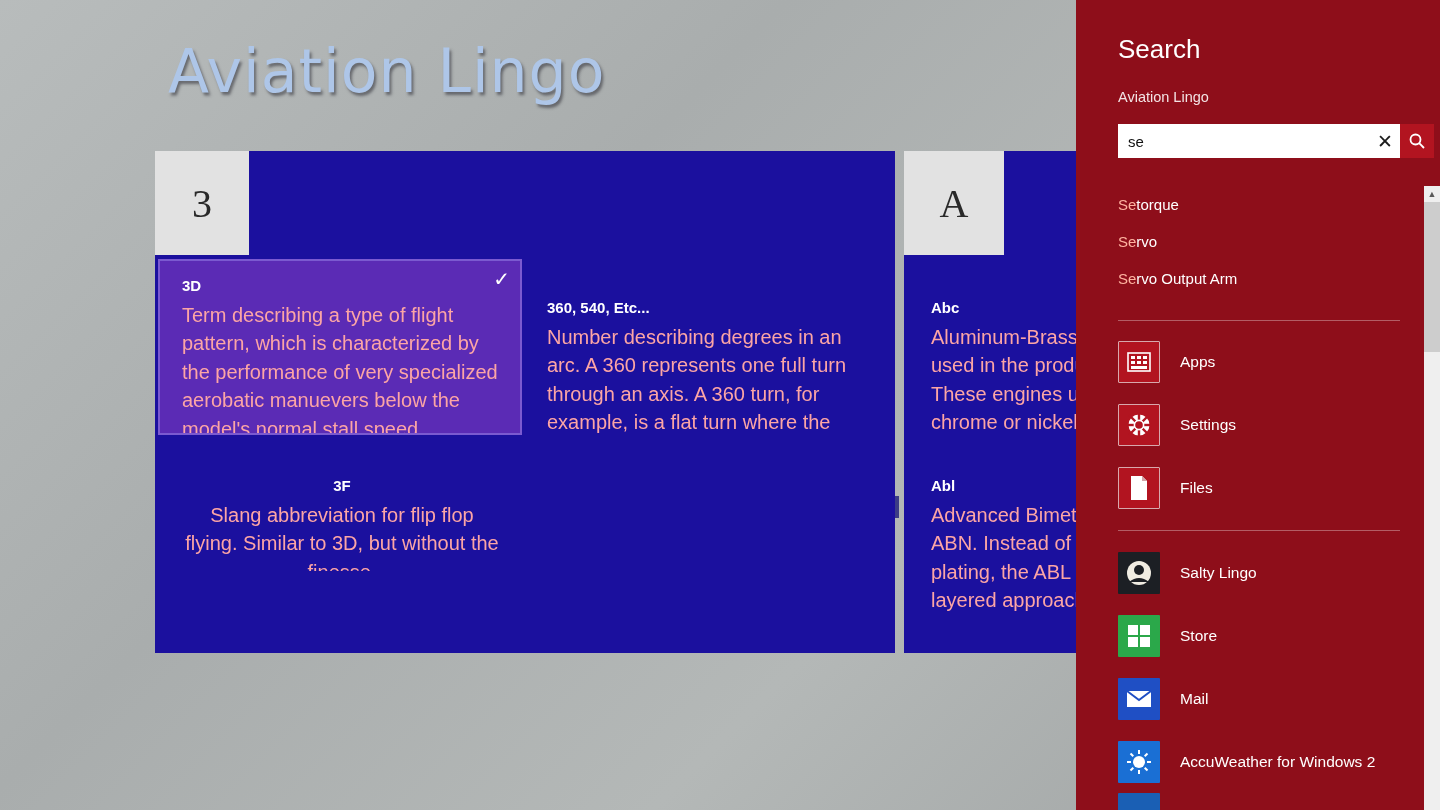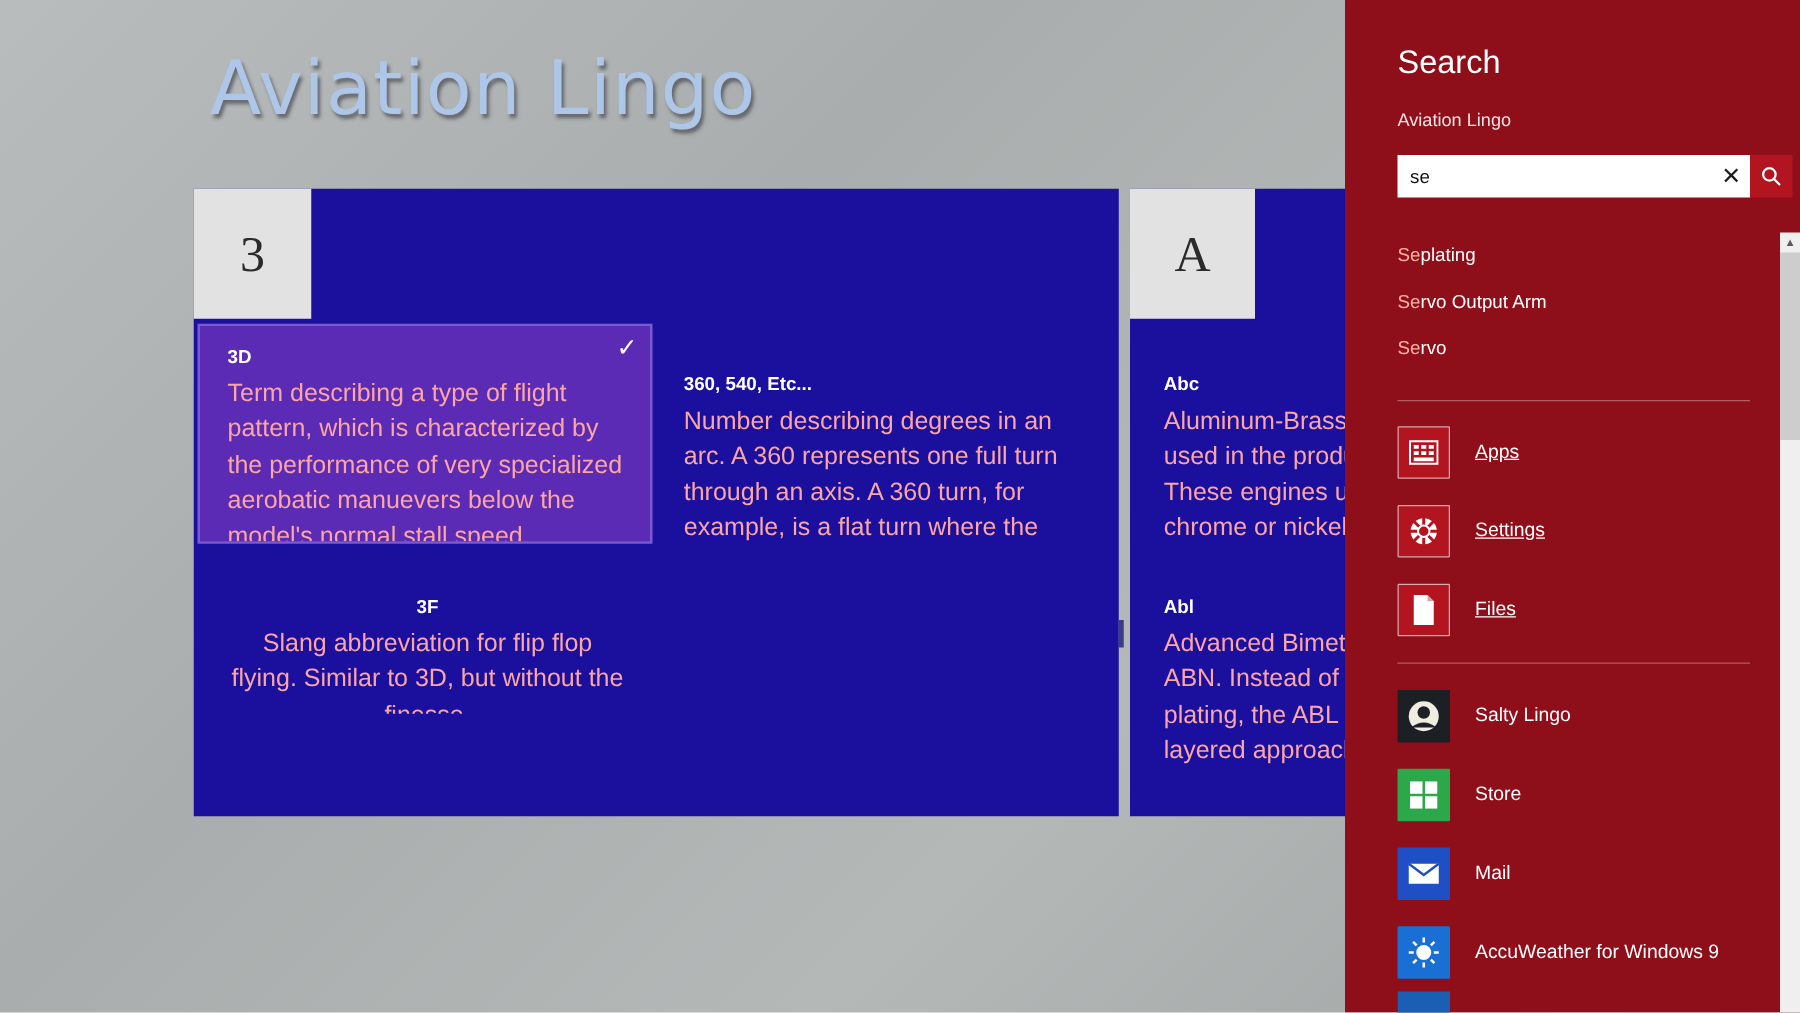--- a/index.html
+++ b/index.html
@@ -185,21 +185,20 @@
     width: 282px;
     height: 1px;
     background: rgba(255,255,255,0.33);
   }
 
   
   #scope-list {
     position: absolute;
     left: 42px; top: 330px;
     width: 300px;
-    text-decoration: underline;
   }
   .scope-row {
     display: flex;
     align-items: center;
     height: 63px;
     cursor: pointer;
   }
   .scope-icon {
     width: 42px; height: 42px;
     flex: 0 0 42px;
@@ -311,27 +310,27 @@
   </div>
   <div id="search-go" style="left:324px; top:124px; position:absolute;">
     <svg width="18" height="18" viewBox="0 0 18 18" aria-hidden="true">
       <circle cx="7.5" cy="7.5" r="5" fill="none" stroke="#ffffff" stroke-width="1.8"></circle>
       <line x1="11.2" y1="11.2" x2="16" y2="16" stroke="#ffffff" stroke-width="1.8"></line>
     </svg>
   </div>
 
   <div id="suggestions">
     <div class="suggestion">
-      <span class="match">Se</span><span>plating</span>
+      <span class="match">Se</span><span>torque</span>
+    </div>
+    <div class="suggestion">
+      <span class="match">Se</span><span>rvo</span>
     </div>
     <div class="suggestion">
       <span class="match">Se</span><span>rvo Output Arm</span>
-    </div>
-    <div class="suggestion">
-      <span class="match">Se</span><span>rvo</span>
     </div>
   </div>
 
   <div class="pane-rule" style="top:320px;"></div>
 
   <div id="scope-list">
     <div class="scope-row">
       <div class="scope-icon ic-apps">
         <svg width="24" height="20" viewBox="0 0 24 20" aria-hidden="true">
           <rect x="1" y="1" width="22" height="18" fill="none" stroke="#ffffff" stroke-width="1.6"></rect>
@@ -422,21 +421,21 @@
             <line x1="13" y1="21" x2="13" y2="25"></line>
             <line x1="1" y1="13" x2="5" y2="13"></line>
             <line x1="21" y1="13" x2="25" y2="13"></line>
             <line x1="4.5" y1="4.5" x2="7.3" y2="7.3"></line>
             <line x1="18.7" y1="18.7" x2="21.5" y2="21.5"></line>
             <line x1="21.5" y1="4.5" x2="18.7" y2="7.3"></line>
             <line x1="7.3" y1="18.7" x2="4.5" y2="21.5"></line>
           </g>
         </svg>
       </div>
-      <div class="scope-label">AccuWeather for Windows 9</div>
+      <div class="scope-label">AccuWeather for Windows 2</div>
     </div>
 
     <div class="scope-row" style="height:22px; overflow:hidden;">
       <div class="scope-icon ic-partial" style="height:22px;"></div>
       <div class="scope-label"></div>
     </div>
   </div>
 
   <div id="pane-scrollbar">
     <div class="arrow">▲</div>

